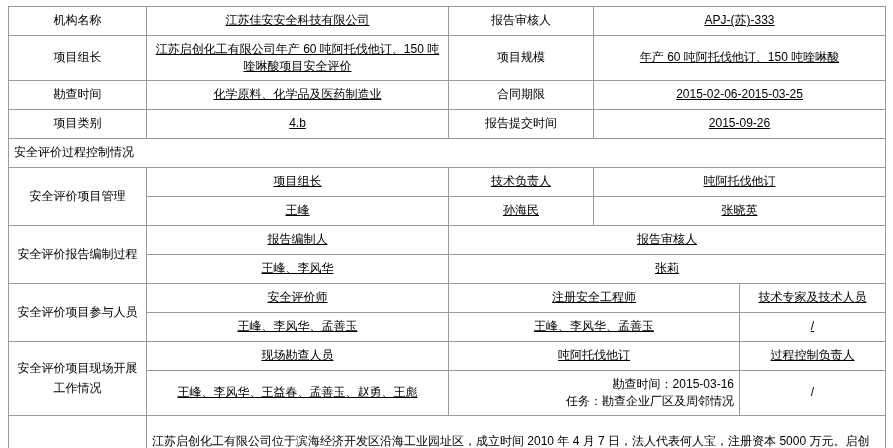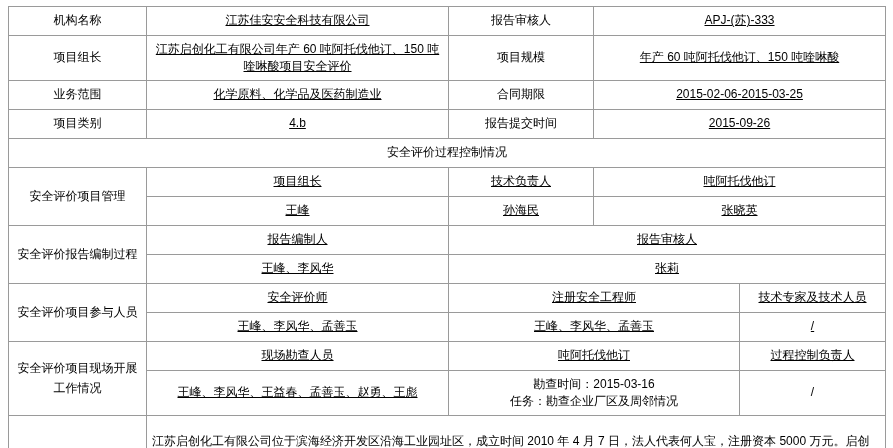--- a/index.html
+++ b/index.html
@@ -31,27 +31,27 @@
     padding: 3px 5px;
     vertical-align: middle;
     line-height: 1.45;
     word-wrap: break-word;
   }
   .c {
     text-align: center;
     text-decoration: underline;
   }
   .l {
-    text-align: center;
+    text-align: right;
   }
   .label {
     text-align: center;
   }
   .section-title {
-    text-align: center;
+    text-align: left;
   }
   .tall {
     height: 38px;
   }
   .row-h {
     height: 22px;
   }
   .intro {
     text-align: left;
     line-height: 1.75;
@@ -84,21 +84,21 @@
         <td class="label row-h">报告审核人</td>
         <td class="c row-h" colspan="2">APJ-(苏)-333</td>
       </tr>
       <tr>
         <td class="label tall">项目组长</td>
         <td class="c tall two-line" colspan="2">江苏启创化工有限公司年产 60 吨阿托伐他订、150 吨喹啉酸项目安全评价</td>
         <td class="label tall">项目规模</td>
         <td class="c tall two-line" colspan="2">年产 60 吨阿托伐他订、150 吨喹啉酸</td>
       </tr>
       <tr>
-        <td class="label row-h">业务范围</td>
+        <td class="label row-h">勘查时间</td>
         <td class="c row-h" colspan="2">化学原料、化学品及医药制造业</td>
         <td class="label row-h">合同期限</td>
         <td class="c row-h" colspan="2">2015-02-06-2015-03-25</td>
       </tr>
       <tr>
         <td class="label row-h">项目类别</td>
         <td class="c row-h" colspan="2">4.b</td>
         <td class="label row-h">报告提交时间</td>
         <td class="c row-h" colspan="2">2015-09-26</td>
       </tr>

